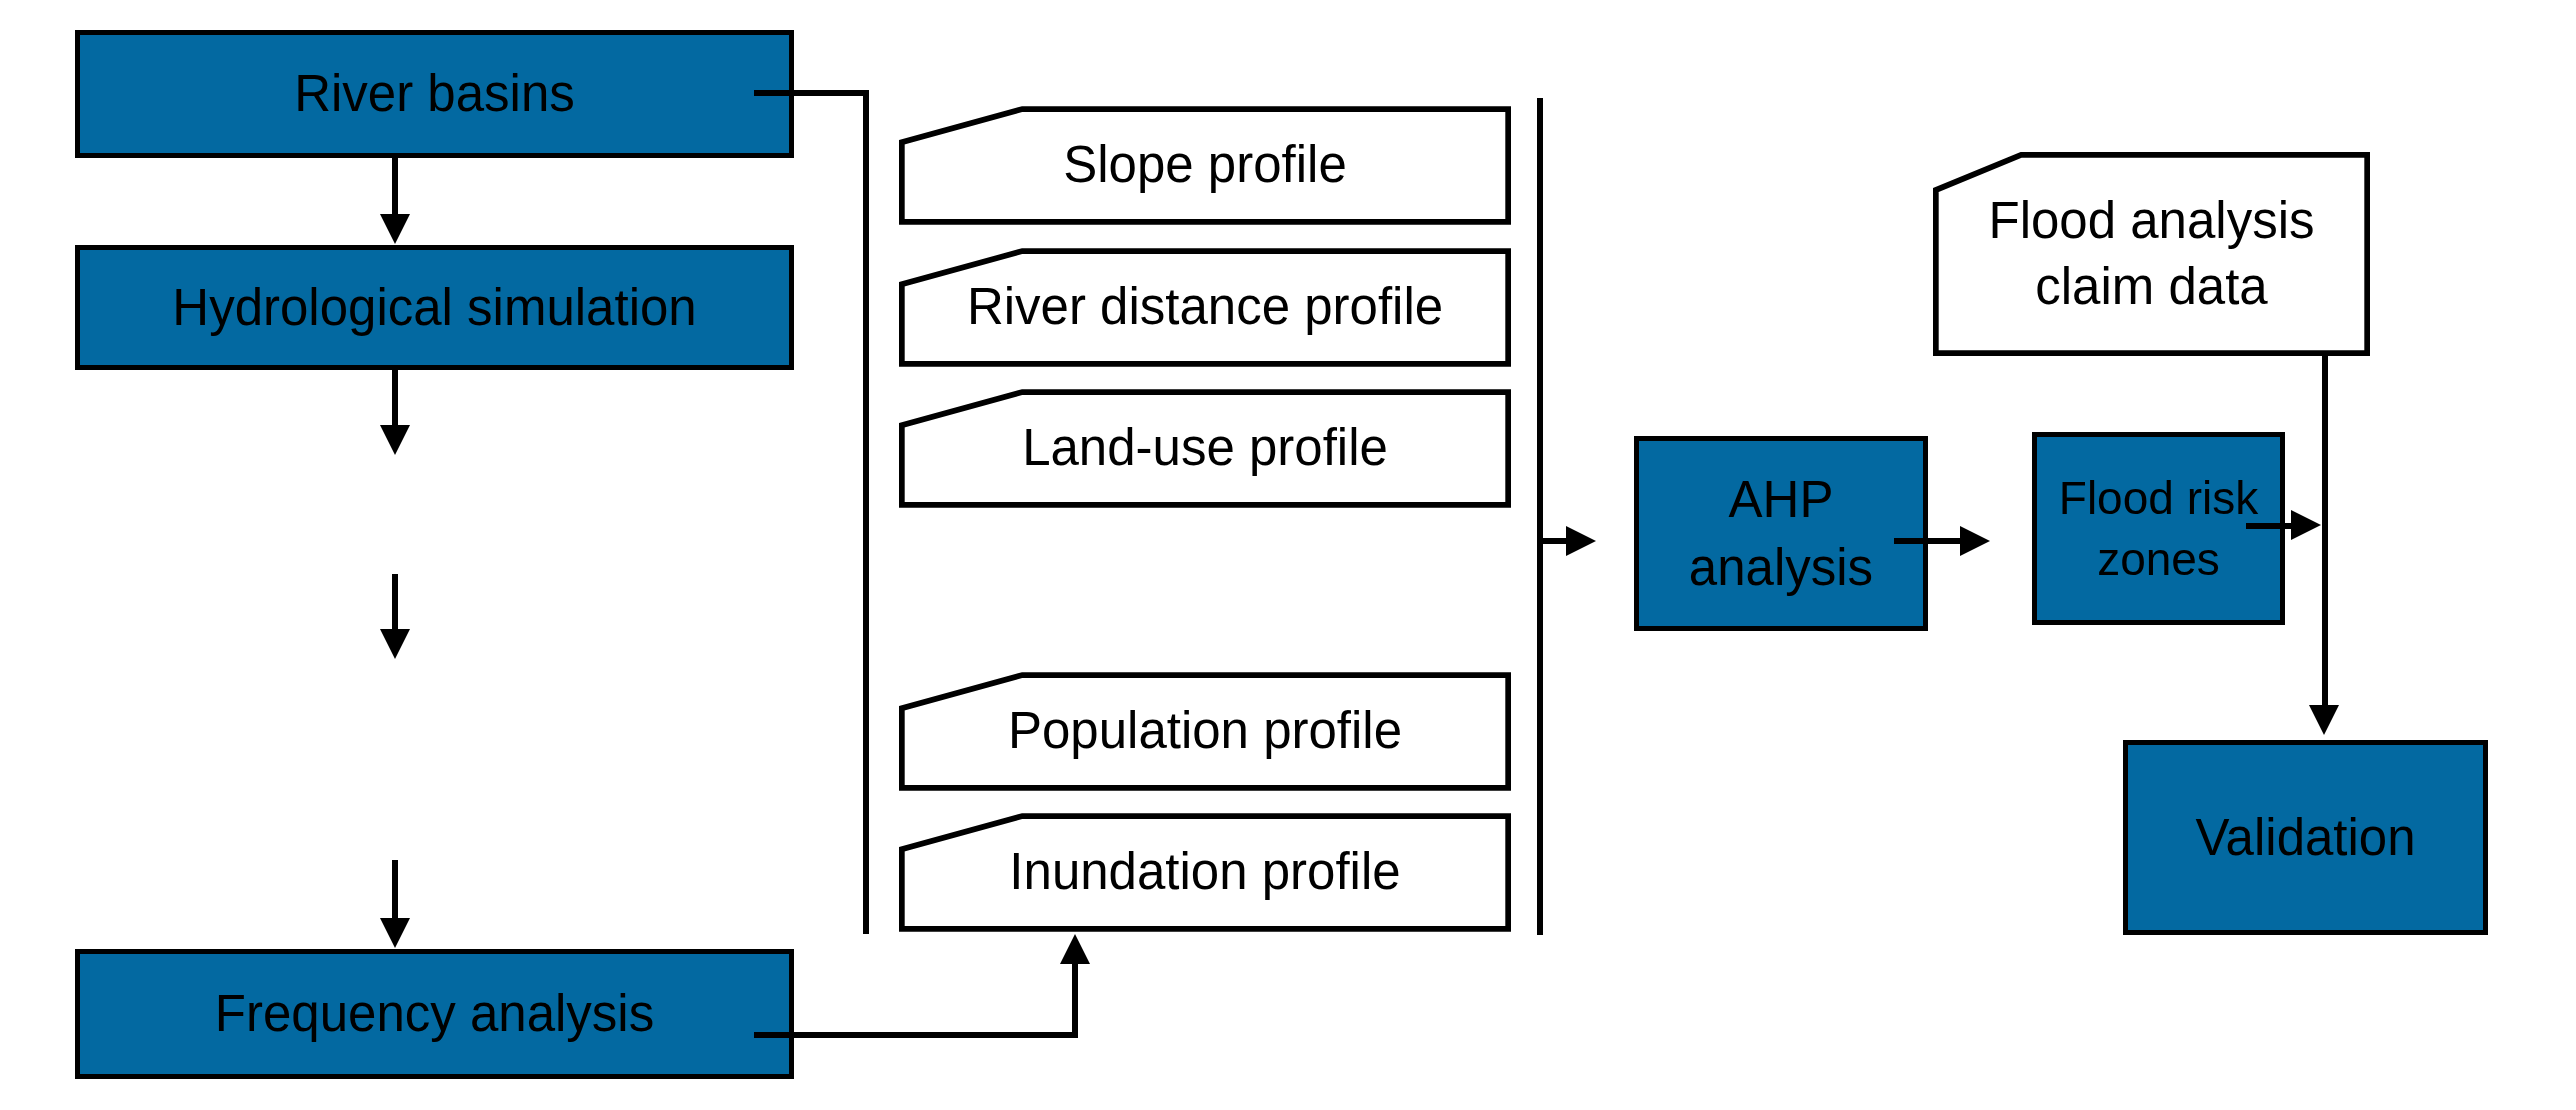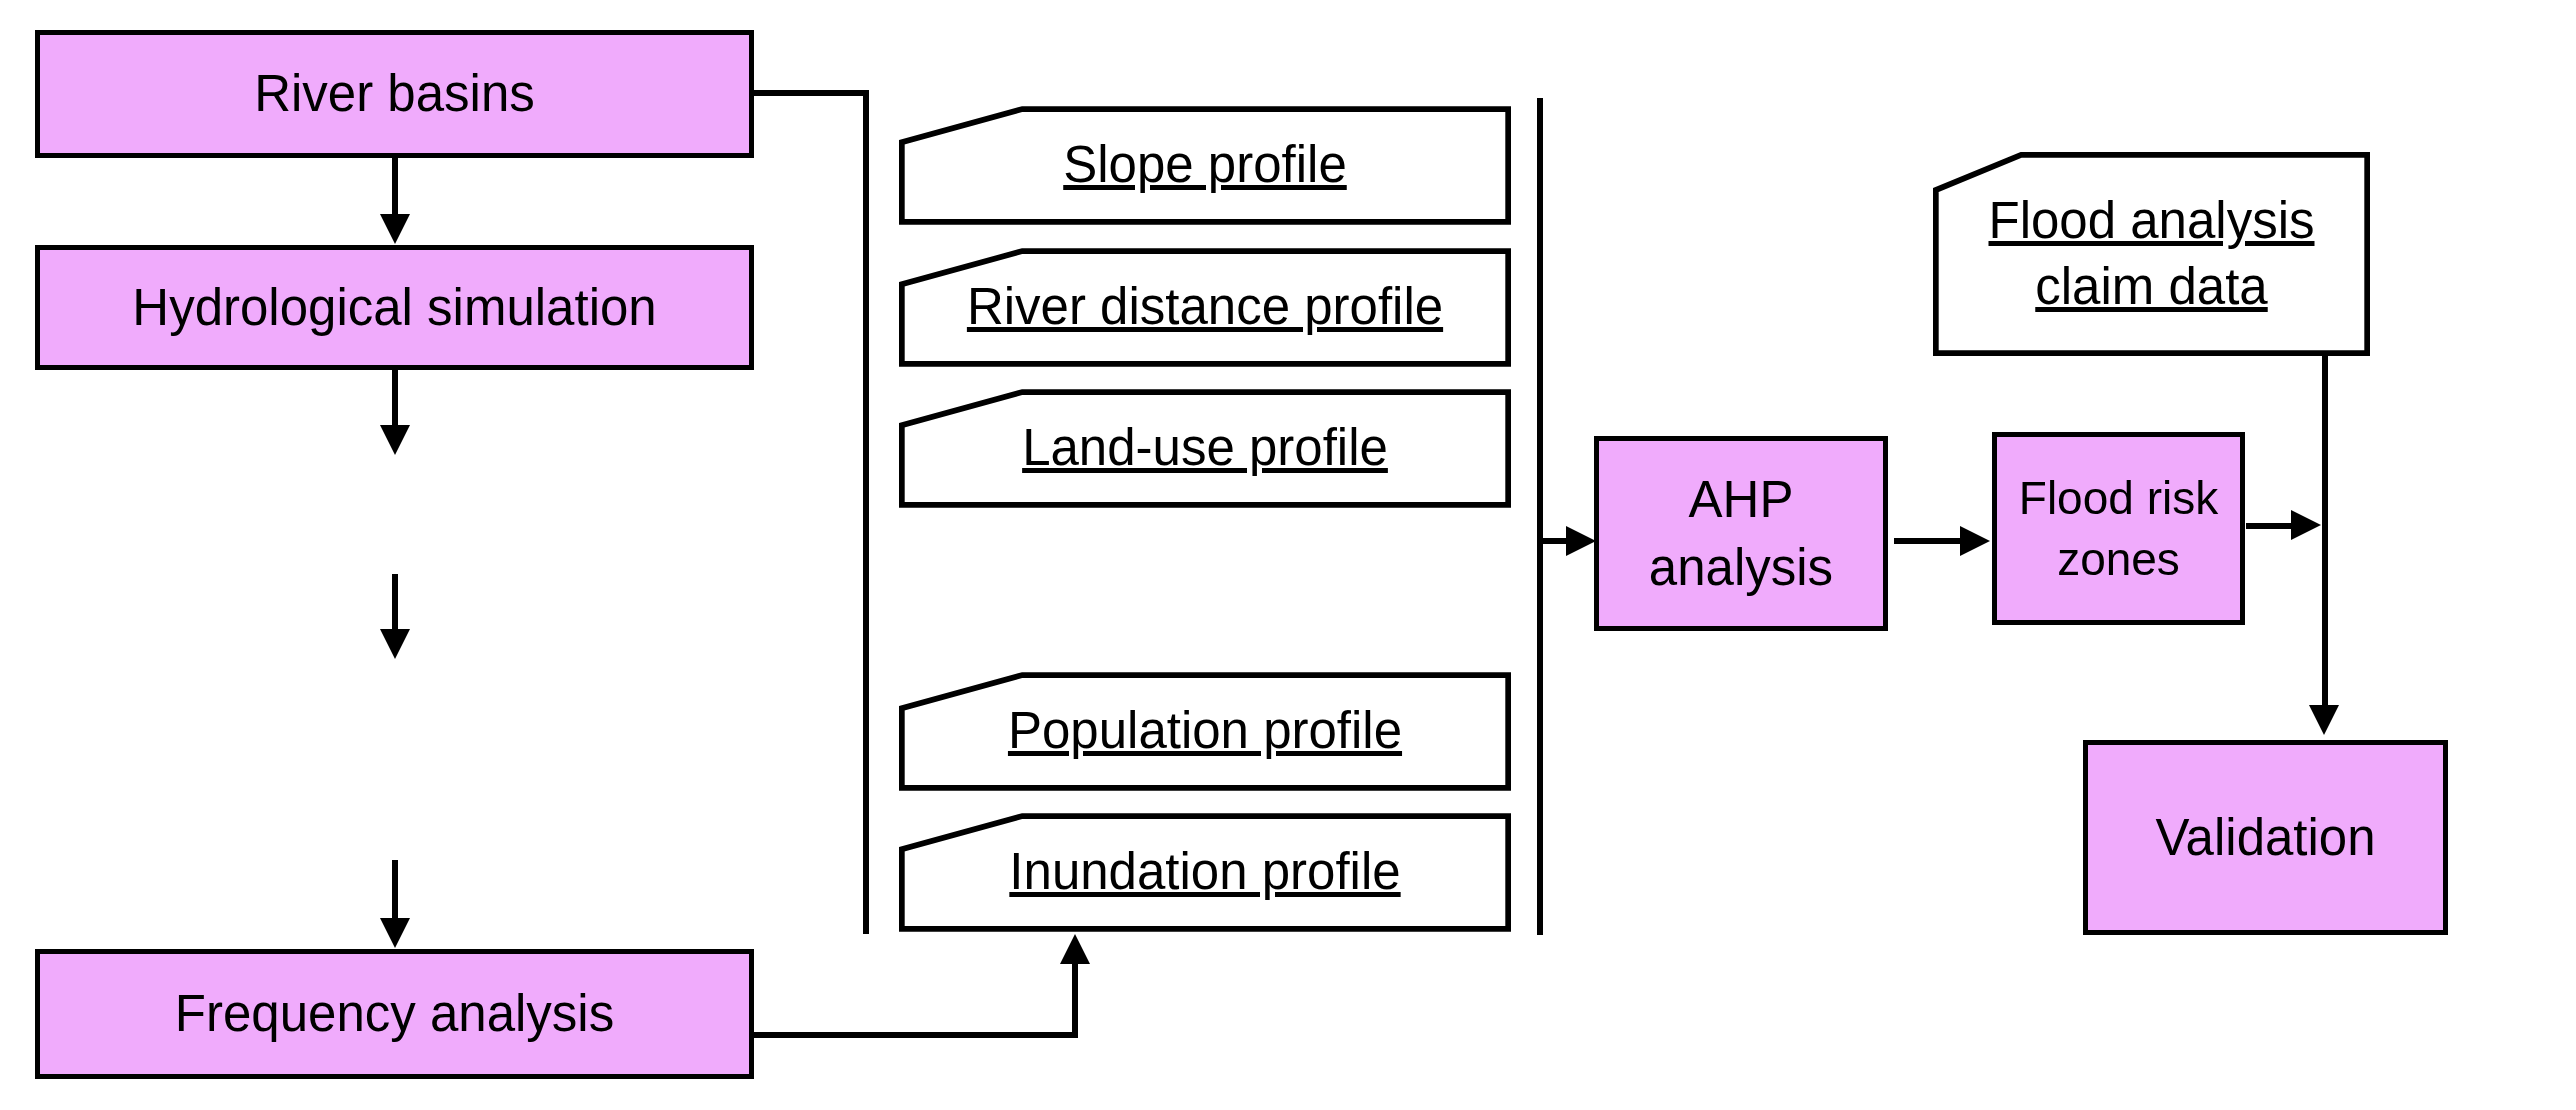--- a/index.html
+++ b/index.html
@@ -7,36 +7,36 @@
     position:relative;
     width:2576px;height:1110px;
     background:#ffffff;
     font-family:"Liberation Sans","DejaVu Sans",sans-serif;
     color:#000000;
     overflow:hidden;
   }
   
   .node{
     position:absolute;
-    background:#f0abfc;
+    background:#0369a1;
     border:5.7px solid #000000;
     box-sizing:border-box;
     display:flex;align-items:center;justify-content:center;
     text-align:center;
-    font-size:51px;line-height:1.32;
+    font-size:51px;line-height:1.32;margin-left:40px;
   }
   
   .nnode{position:absolute;}
   .nnode svg{position:absolute;left:0;top:0;display:block;}
   .nnode .nlbl{
     position:absolute;left:0;top:0;width:100%;height:100%;
     display:flex;align-items:center;justify-content:center;
     text-align:center;font-size:51px;line-height:1.3;
   }
-  .nnode .nlbl .inner{display:block;text-decoration:underline;}
+  .nnode .nlbl .inner{display:block;}
   
   .h{position:absolute;height:5.7px;background:#000000;}
   .v{position:absolute;width:5.7px;background:#000000;}
   
   .head-down{position:absolute;width:0;height:0;
     border-left:15px solid transparent;border-right:15px solid transparent;
     border-top:30px solid #000000;}
   .head-up{position:absolute;width:0;height:0;
     border-left:15px solid transparent;border-right:15px solid transparent;
     border-bottom:30px solid #000000;}

